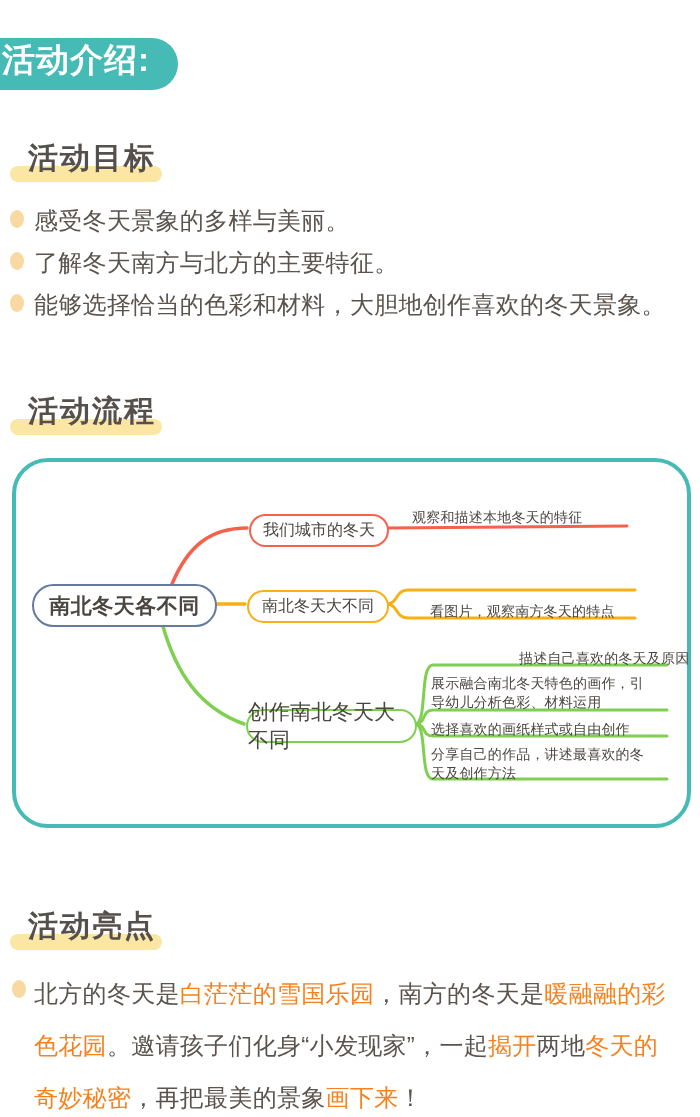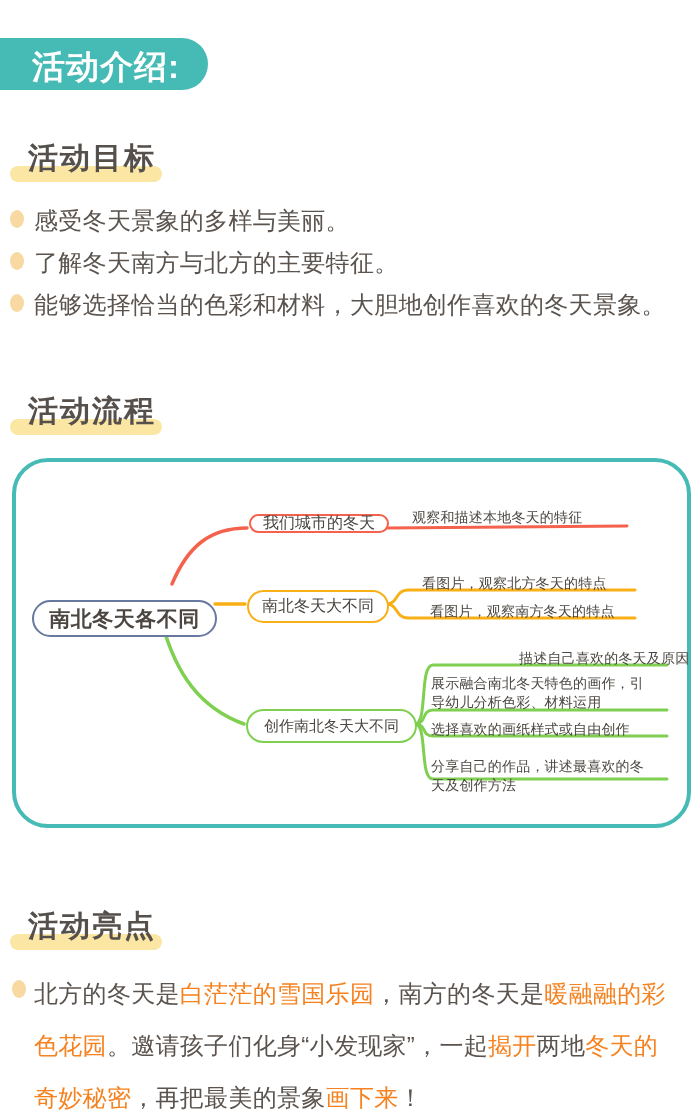--- a/index.html
+++ b/index.html
@@ -8,21 +8,21 @@
     width:700px; height:1117px; position:relative; overflow:hidden;
     font-family:"Liberation Sans","DejaVu Sans",sans-serif;
     color:#5A534E;
   }
   .page { position:absolute; inset:0; }
 
   
   .badge {
     position:absolute; left:0; top:38px; height:52px;
     background:#46BBB6; border-radius:0 26px 26px 0;
-    display:flex; align-items:flex-end; padding:0 28px 0 32px;
+    display:flex; align-items:flex-start; padding:0 28px 0 2px;
   }
   .badge span { color:#ffffff; font-size:33px; font-weight:bold; letter-spacing:1px; }
 
   
   .sec { position:absolute; left:28px; }
   .sec .hl {
     position:absolute; left:-18px; bottom:-3px; width:152px; height:16px;
     background:#FBE7A3; border-radius:8px; z-index:0;
   }
   .sec .sec-text {
@@ -45,38 +45,38 @@
   .mindmap {
     position:absolute; left:12px; top:458px; width:679px; height:370px;
     border:4px solid #46BBB6; border-radius:36px; background:#ffffff;
   }
   .mindmap svg { position:absolute; left:0; top:0; }
   .node {
     position:absolute; background:#ffffff; display:flex;
     align-items:center; justify-content:center; color:#4B4641;
   }
   .node-root {
-    left:16px; top:122px; width:185px; height:37px;
+    left:16px; top:122px; width:185px; height:43px;
     border:2.5px solid #68799F; border-radius:22px;
-    font-size:21px; font-weight:bold; letter-spacing:0.5px;margin-top:16px;
+    font-size:21px; font-weight:bold; letter-spacing:0.5px;
   }
-  .node-b1 { left:233px; top:52px;  width:140px; height:19px; border:2.5px solid #F4624D; border-radius:17px; font-size:16px; }
+  .node-b1 { left:233px; top:52px;  width:140px; height:33px; border:2.5px solid #F4624D; border-radius:17px; font-size:16px; }
   .node-b2 { left:231px; top:128px; width:142px; height:33px; border:2.5px solid #F9B016; border-radius:17px; font-size:16px; }
-  .node-b3 { left:230px; top:247px; width:171px; height:34px; border:2.5px solid #7FD051; border-radius:17px; font-size:15px; }
+  .node-b3 { left:230px; top:247px; width:171px; height:34px; border:2.5px solid #7FD051; border-radius:17px; font-size:21px; }
   .leaf {
     position:absolute; font-size:14px; line-height:19px; color:#4B4641;
     letter-spacing:0.2px;
   }
   .leaf.l-red    { left:396px; top:46px;  width:230px; }
   .leaf.l-y1     { left:406px; top:112px; width:225px; }
   .leaf.l-y2     { left:406px; top:140px; width:225px;margin-left:8px; }
   .leaf.l-g1     { left:456px; top:187px; width:220px;margin-left:47px; }
   .leaf.l-g2     { left:415px; top:212px; width:220px; }
   .leaf.l-g3     { left:415px; top:258px; width:220px; }
-  .leaf.l-g4     { left:415px; top:283px; width:220px;margin-top:12px; }
+  .leaf.l-g4     { left:415px; top:283px; width:220px; }
 
   
   .para-wrap { position:absolute; left:10px; top:968px; }
   .para-wrap .dot {
     position:absolute; left:2px; top:12px; width:14px; height:18px;
     background:#F7D9A1; border-radius:50%;
   }
   .para {
     position:absolute; left:24px; top:0; width:640px;
     font-size:24px; line-height:52px; color:#5A534E; letter-spacing:0.3px;
@@ -134,21 +134,20 @@
       <path d="M399,262 C411,262 405,274 417,274 L651,274" fill="none" stroke="#7FD051" stroke-width="3" stroke-linecap="round"></path>
       <path d="M399,262 C412,262 403,317 417,317 L651,317" fill="none" stroke="#7FD051" stroke-width="3" stroke-linecap="round"></path>
     </svg>
 
     <div class="node node-root">南北冬天各不同</div>
     <div class="node node-b1">我们城市的冬天</div>
     <div class="node node-b2">南北冬天大不同</div>
     <div class="node node-b3">创作南北冬天大不同</div>
 
     <div class="leaf l-red">观察和描述本地冬天的特征</div>
-    <div class="leaf l-y1">看图片，观察北方冬天的特点</div>
     <div class="leaf l-y2">看图片，观察南方冬天的特点</div>
     <div class="leaf l-g1">描述自己喜欢的冬天及原因</div>
     <div class="leaf l-g2">展示融合南北冬天特色的画作，引导幼儿分析色彩、材料运用</div>
     <div class="leaf l-g3">选择喜欢的画纸样式或自由创作</div>
     <div class="leaf l-g4">分享自己的作品，讲述最喜欢的冬天及创作方法</div>
   </div>
 
   <div class="sec" style="top:906px">
     <span class="hl"></span>
     <span class="sec-text">活动亮点</span>

